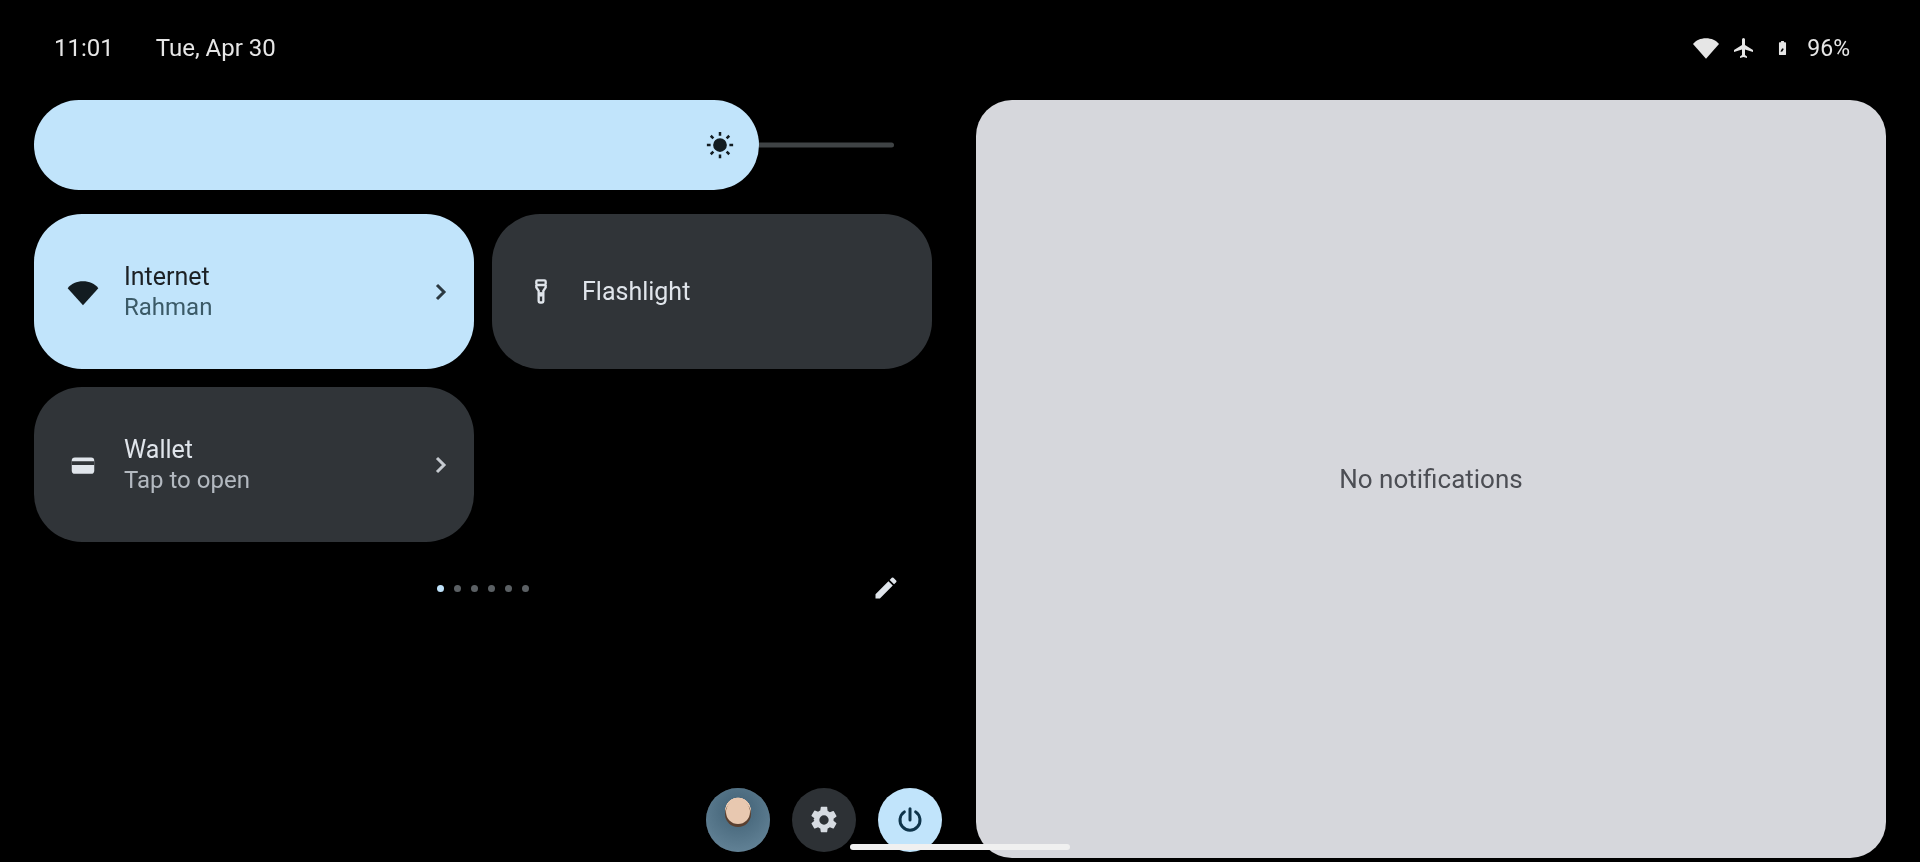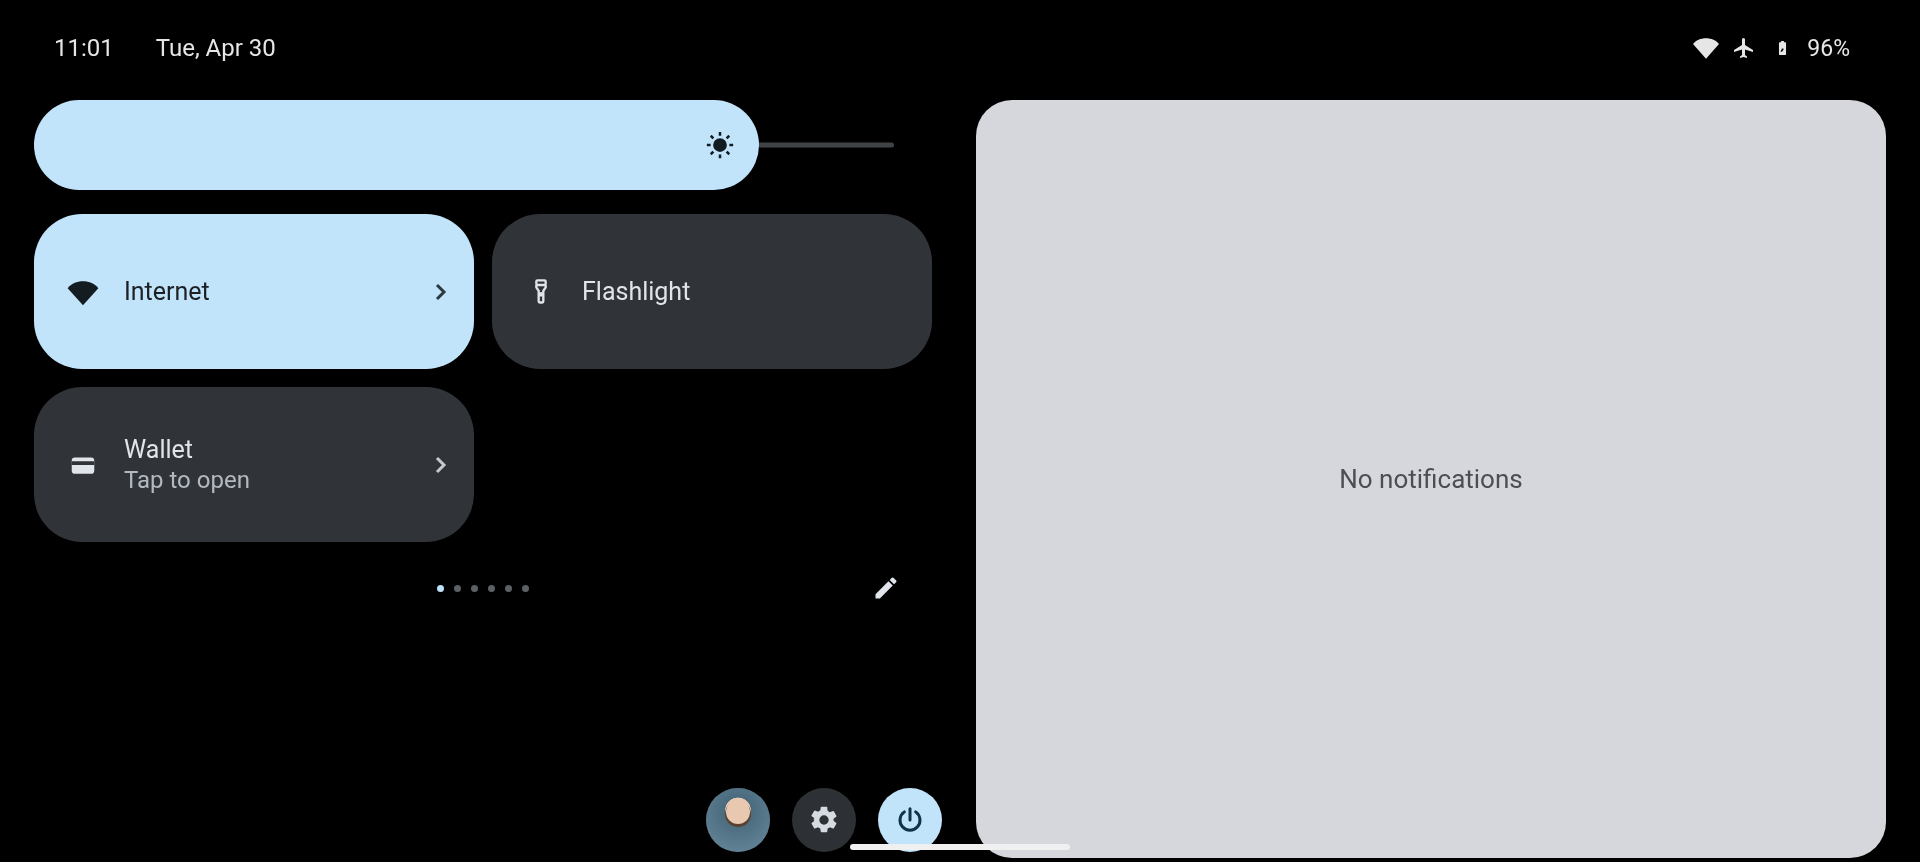--- a/index.html
+++ b/index.html
@@ -329,20 +329,21 @@
     <div class="tiles-grid">
 
       <div class="tile active">
         <span class="tile-icon">
           <svg viewBox="0 0 24 24" width="32" height="32" fill="#131c21">
               <path d="M12 4C7.3 4 3.1 6 0.5 9.1L12 22 23.5 9.1C20.9 6 16.7 4 12 4z"></path>
             </svg>
         </span>
         <div class="tile-texts">
           <div class="tile-title">Internet</div>
+          <div class="tile-sub">Rahman</div>
         </div>
         <span class="tile-chevron">
           <svg viewBox="0 0 24 24" width="24" height="24" fill="none" stroke="#131c21" stroke-width="3">
               <path d="M9 5l7 7-7 7"></path>
             </svg>
         </span>
       </div>
 
 
       <div class="tile inactive">

